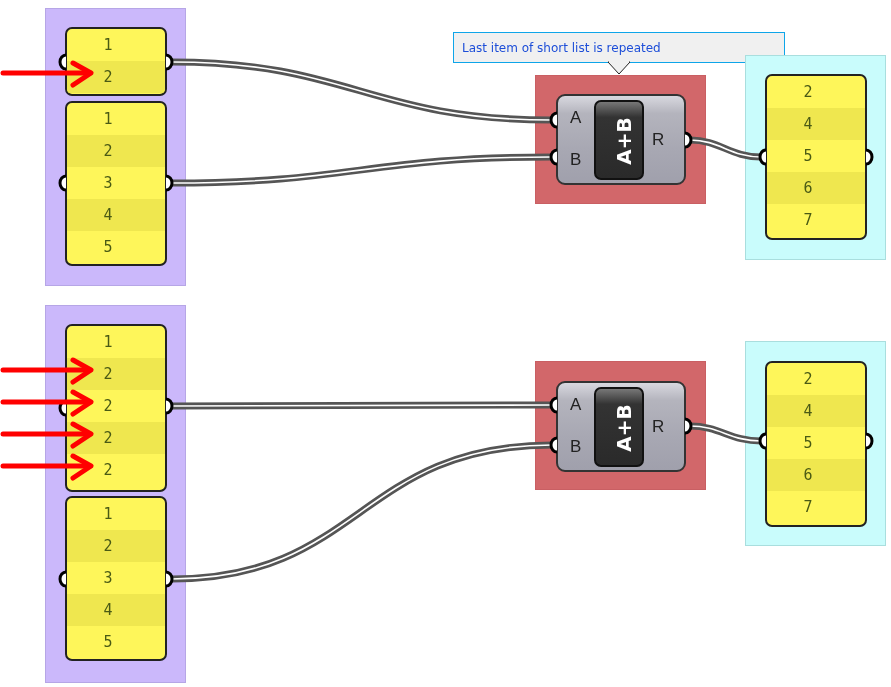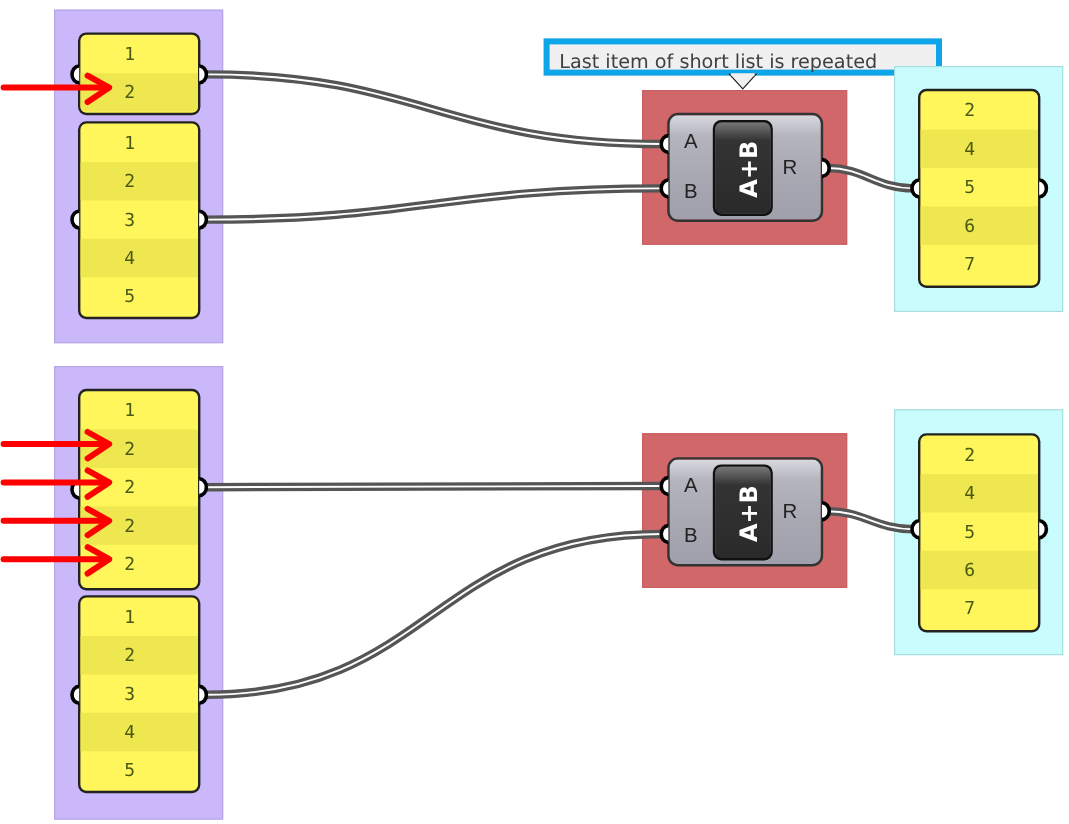--- a/index.html
+++ b/index.html
@@ -12,22 +12,22 @@
   .panel { background: #fef65a; border: 2px solid #222; border-radius: 7px; box-sizing: border-box; overflow: hidden; }
   .row { height: 32px; line-height: 32px; text-align: center; font-family: "DejaVu Sans Mono", monospace;
          font-size: 15px; color: #4a5a14; padding-right: 16px; box-sizing: border-box; }
   .row.alt { background: #efe74f; }
   .comp { background: linear-gradient(#d8d8df 0%, #b4b4bd 20%, #a8a8b3 60%, #a0a0ac 100%);
           border: 2px solid #333; border-radius: 9px; box-sizing: border-box; }
   .comp-label { font-family: "Liberation Sans", sans-serif; font-size: 17px; color: #222; }
   .comp-core { background: linear-gradient(#777 0%, #333 20%, #2a2a2a 100%); border: 2px solid #111; border-radius: 7px; box-sizing: border-box; }
   .core-text { color: #fff; font-family: "DejaVu Sans", sans-serif; font-weight: bold; font-size: 20px;
                transform: rotate(-90deg); white-space: nowrap; }
-  .tooltip { background: #f0f0f0; border: 5px solid #0ea5e9; box-sizing: border-box;
-             font-family: "DejaVu Sans", sans-serif; font-size: 16px; color: #404040; white-space: nowrap;
+  .tooltip { background: #f0f0f0; border: 1px solid #0ea5e9; box-sizing: border-box;
+             font-family: "DejaVu Sans", sans-serif; font-size: 12px; color: #1d4ed8; white-space: nowrap;
              padding: 0 8px; line-height: 30px; }
   svg { position: absolute; left: 0; top: 0; }
 </style>
 </head>
 <body>
 
 <div class="abs group-purple" style="left:45px;top:8px;width:141px;height:278px;"></div>
 
 <div class="abs panel" style="left:65px;top:27px;width:102px;height:69px;">
   <div class="row">1</div>

